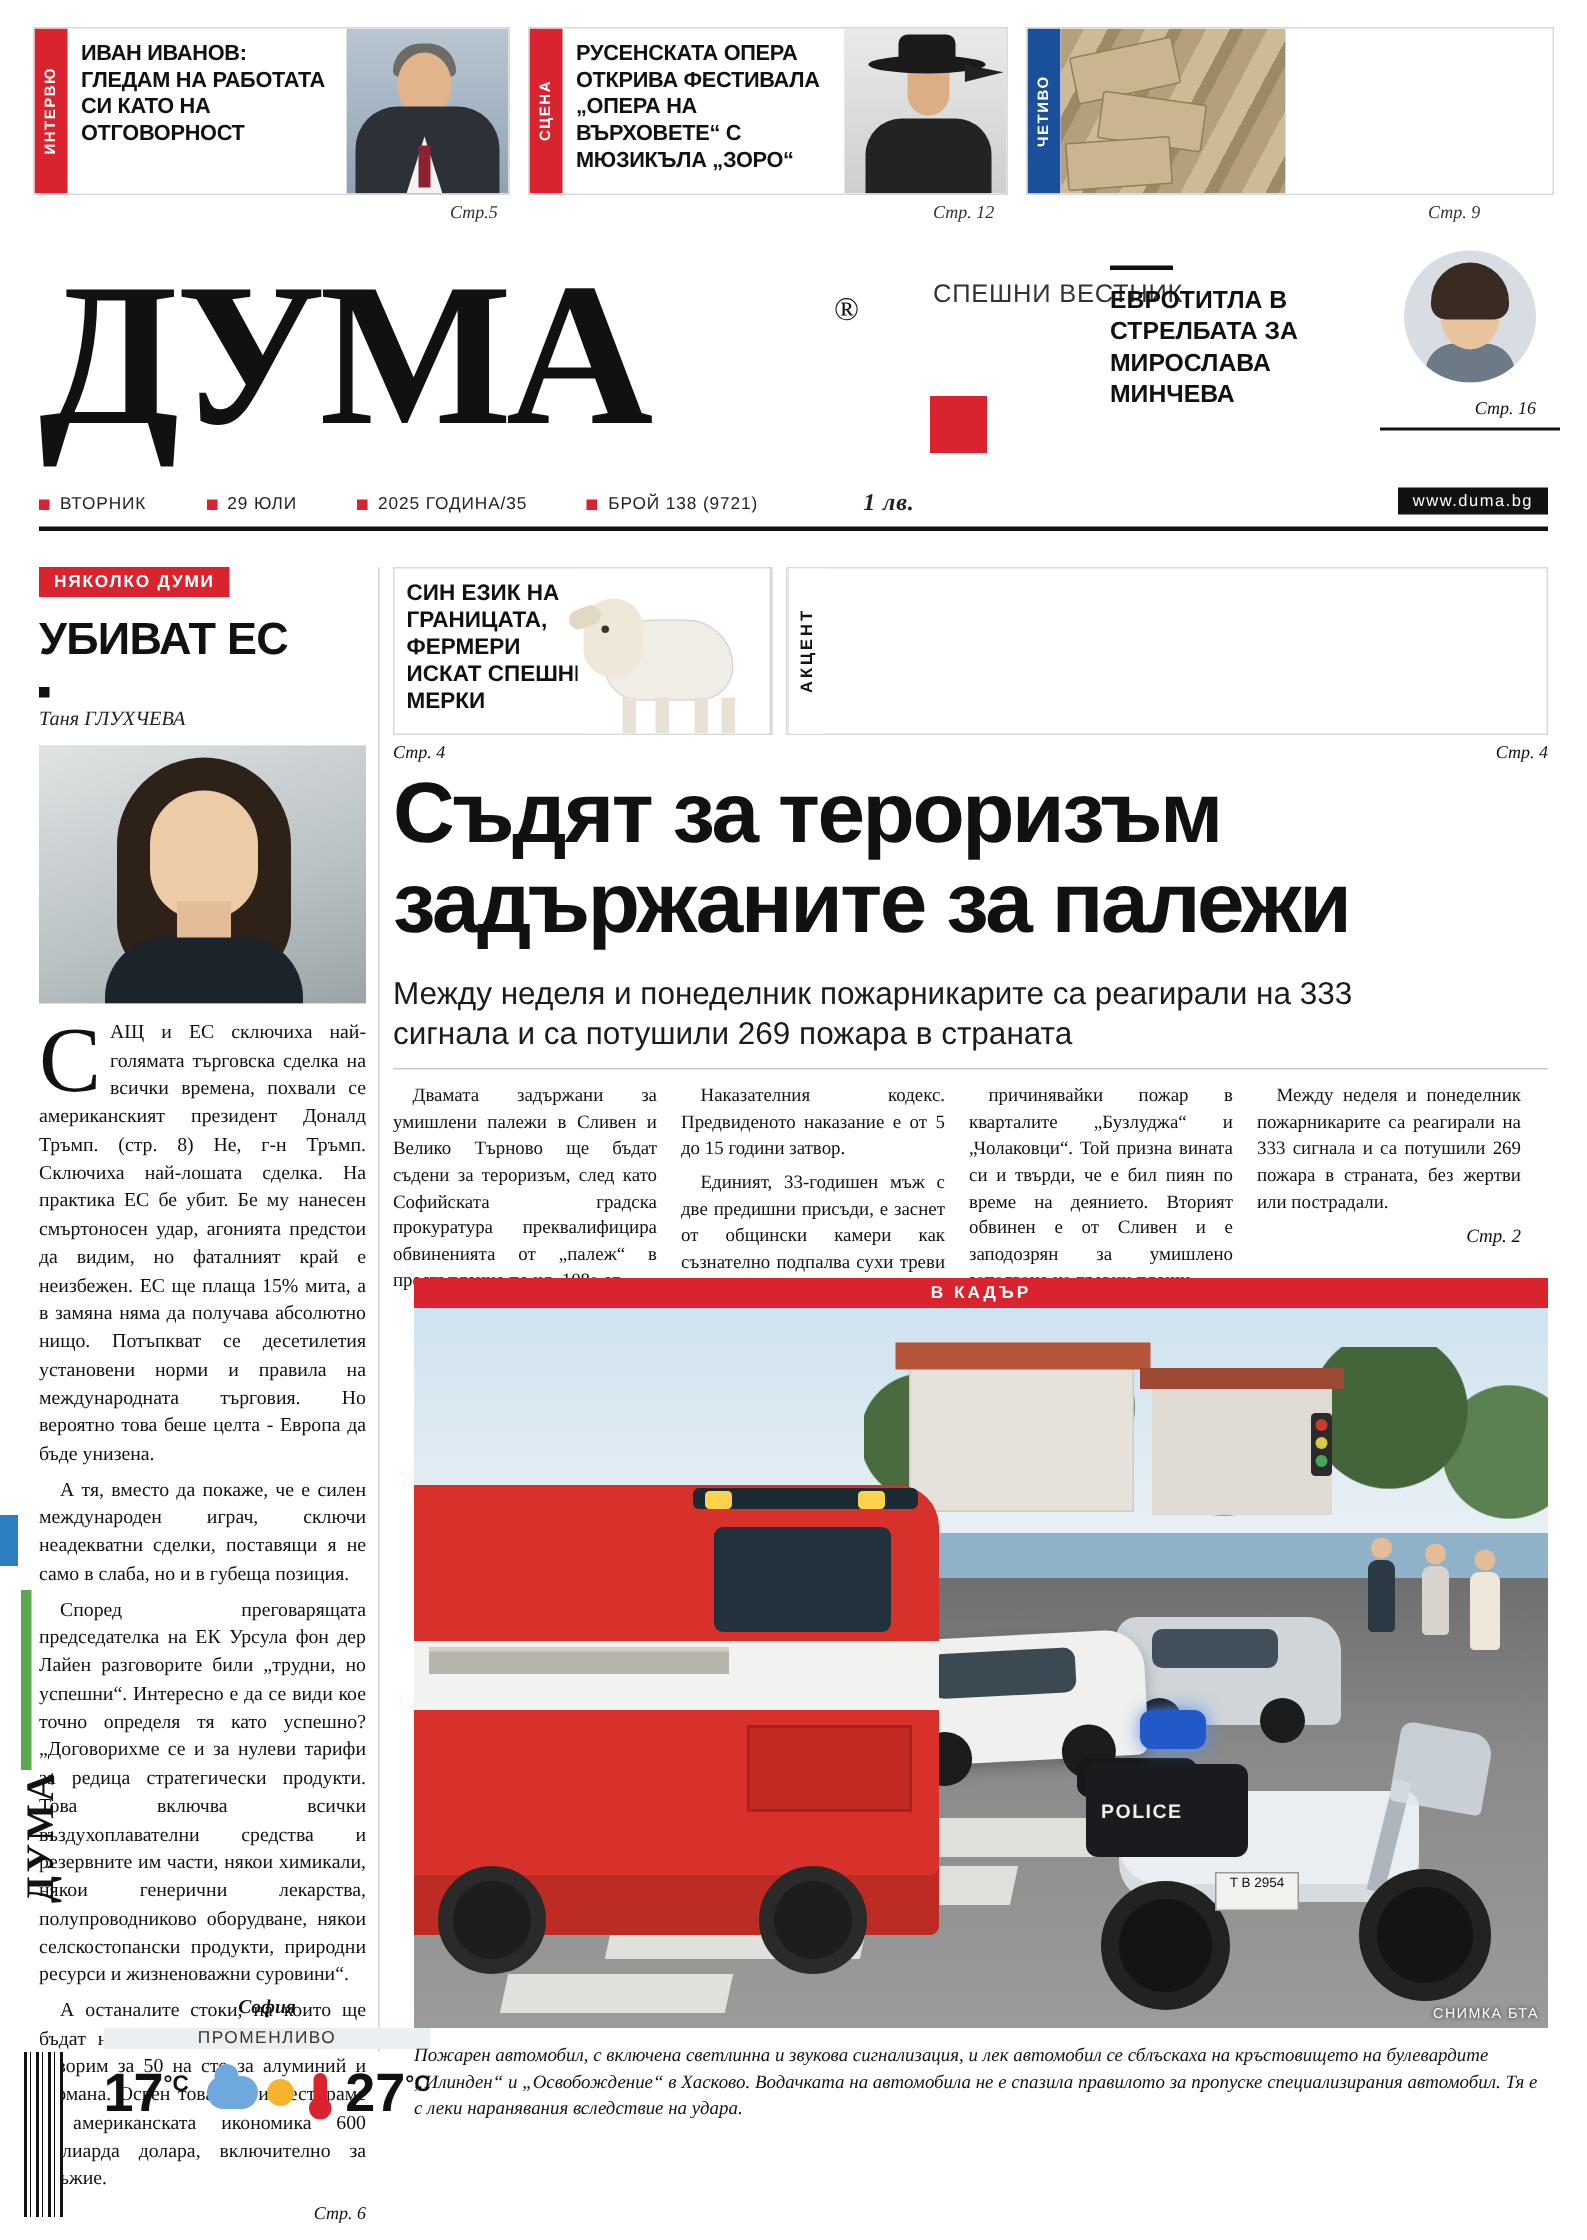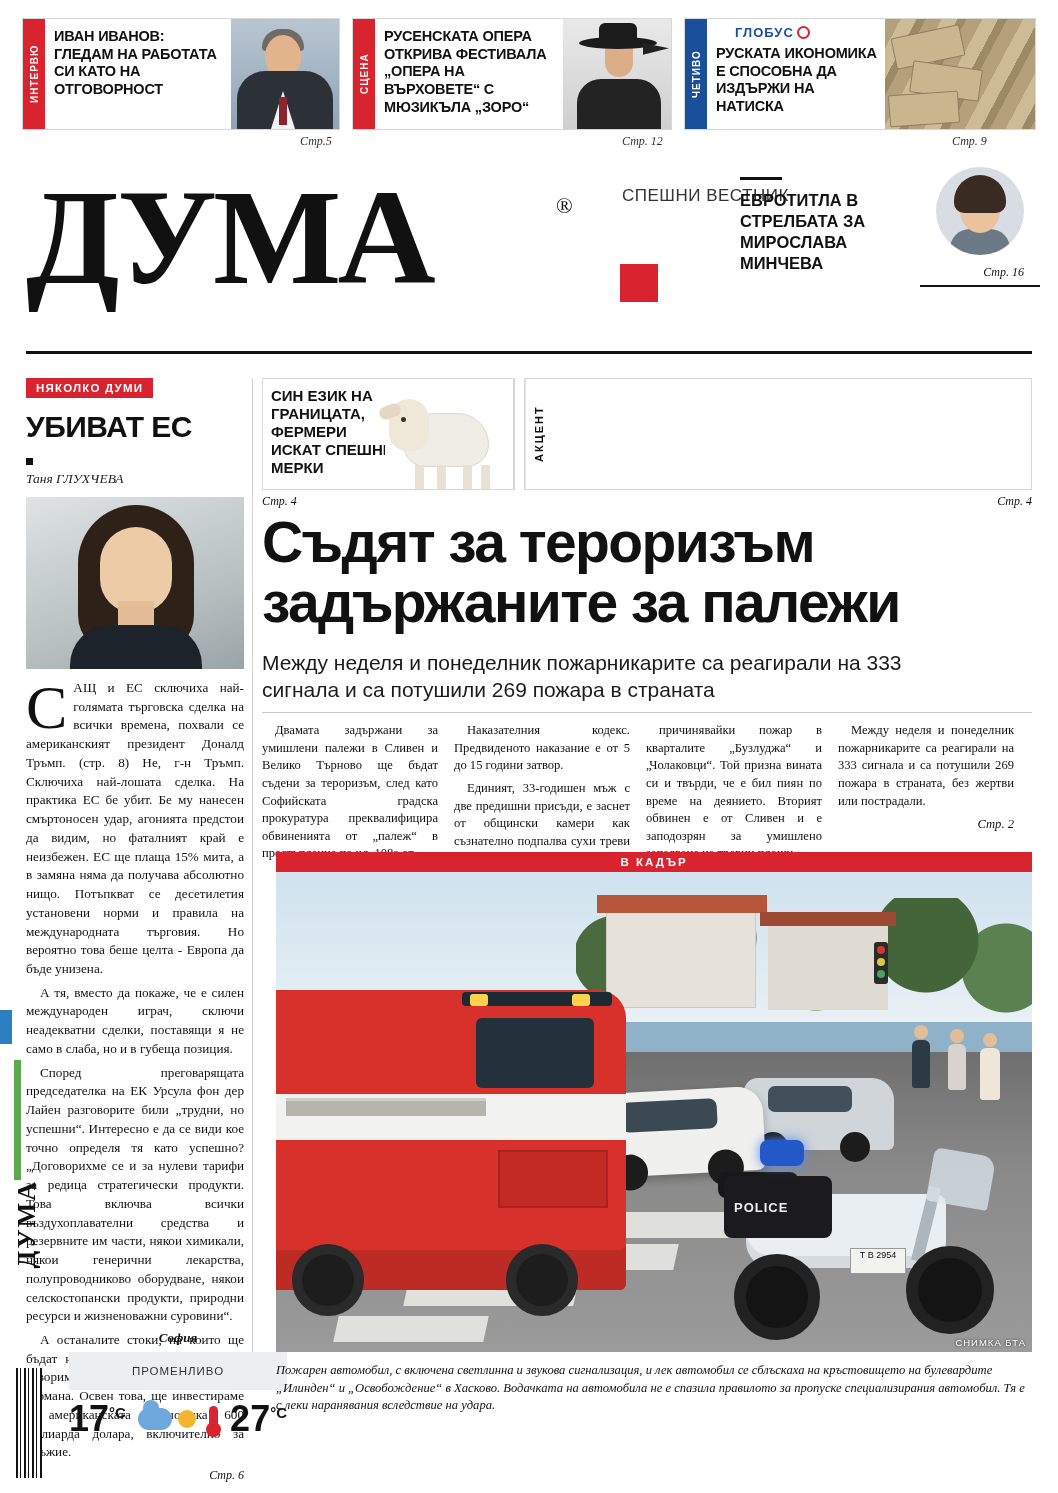--- a/index.html
+++ b/index.html
@@ -164,21 +164,21 @@
   .body-text p { margin:0 0 5px; text-indent:14px; }
   .body-text p.first { text-indent:0; }
   .strp-right { text-align:right; font-style:italic; font-size:12px; margin-top:4px; }
 
   
   .weather { position:absolute; left:26px; top:1330px; width:218px;margin-left:43px; }
   .w-city { text-align:center; font-weight:700; font-style:italic; font-size:13px; }
   .w-band {
     margin-top:6px; background:#eceff1; text-align:center;
     font-family:"Liberation Sans", sans-serif; font-size:11.5px;
-    letter-spacing:1px; padding:13px 0; color:#333;
+    letter-spacing:1px; padding:1px 0; color:#333;
   }
   .w-row { display:flex; align-items:center; justify-content:space-between; margin-top:8px; }
   .w-temp { font-family:"Liberation Sans", sans-serif; font-size:36px; font-weight:700; color:#111; }
   .w-temp sup { font-size:15px; }
   .w-icons { display:flex; align-items:center; gap:6px; }
   .ic-cloud { width:34px; height:22px; background:#6fa8dc; border-radius:12px; position:relative; }
   .ic-cloud:before { content:""; position:absolute; left:5px; top:-8px; width:16px; height:16px; border-radius:50%; background:#6fa8dc; }
   .ic-sun { width:18px; height:18px; border-radius:50%; background:#f5b52a; }
   .ic-thermo { width:9px; height:26px; background:#d9232e; border-radius:5px; position:relative; }
   .ic-thermo:after { content:""; position:absolute; left:-3px; bottom:-5px; width:15px; height:15px; border-radius:50%; background:#d9232e; }
@@ -305,21 +305,21 @@
   }
   .moto .body { position:absolute; left:40px; top:52px; width:200px; height:74px; background:#e9eef2; border-radius:24px 10px 18px 26px; box-shadow:inset 0 -12px 0 rgba(0,0,0,.08);}
   .moto .box { position:absolute; left:18px; top:34px; width:108px; height:62px; background:#1b1b1f; border-radius:8px; }
   .moto .boxtext { position:absolute; left:28px; top:58px; color:#eee; font-family:"Liberation Sans",sans-serif; font-weight:700; font-size:13px; letter-spacing:1px;}
   .moto .bluelight { position:absolute; left:54px; top:-2px; width:44px; height:26px; background:#2358c9; border-radius:8px; box-shadow:0 0 12px #5a8cf0;}
   .moto .seat { position:absolute; left:12px; top:30px; width:80px; height:26px; background:#18181a; border-radius:8px;}
   .moto .wheelB { position:absolute; left:28px; top:112px; width:86px; height:86px; border-radius:50%; background:#141414; border:12px solid #222;}
   .moto .wheelF { position:absolute; left:200px; top:104px; width:88px; height:88px; border-radius:50%; background:#141414; border:12px solid #222;}
   .moto .fork { position:absolute; left:214px; top:44px; width:12px; height:76px; background:#aeb6bd; transform:rotate(14deg);}
   .moto .shield { position:absolute; left:224px; top:10px; width:62px; height:54px; background:rgba(220,230,238,.75); border-radius:8px 14px 4px 4px; transform:rotate(10deg);}
-  .moto .plate { position:absolute; left:104px; top:106px; width:56px; height:26px; background:#f2f2ee; border:1px solid #999; font-family:"Liberation Sans",sans-serif; font-size:9px; text-align:center; line-height:12px;margin-left:40px;}
+  .moto .plate { position:absolute; left:104px; top:106px; width:56px; height:26px; background:#f2f2ee; border:1px solid #999; font-family:"Liberation Sans",sans-serif; font-size:9px; text-align:center; line-height:12px;}
   .ped { position:absolute; background:#2c3a45; border-radius:6px 6px 3px 3px; }
   .ped .hd { position:absolute; left:50%; margin-left:-7px; top:-15px; width:14px; height:14px; border-radius:50%; background:#e3bd98;}
   .p1 { left:636px; top:168px; width:18px; height:48px; }
   .p2 { left:672px; top:172px; width:18px; height:46px; background:#d8d4cd;}
   .p3 { left:704px; top:176px; width:20px; height:52px; background:#efe6da;}
   .trafficlight { position:absolute; left:598px; top:70px; width:14px; height:42px; background:#2b2b2b; border-radius:3px;}
   .trafficlight i { position:absolute; left:3px; width:8px; height:8px; border-radius:50%; }
   .photocred {
     position:absolute; right:6px; bottom:4px; color:#fff; font-size:9.5px;
     font-family:"Liberation Sans", sans-serif; letter-spacing:1px;
@@ -362,26 +362,20 @@
             <div class="face"></div>
           <div class="brim"></div>
             <div class="crown"></div>
             <div class="flag"></div>
         </div>
       </div>
     </div>
 
     <div class="teaser t3">
       <div class="tlabel blue">ЧЕТИВО</div>
-      <div style="flex:1; position:relative;">
-        <div class="globus">
-          <span>ГЛОБУС</span><span class="gcircle"></span>
-        </div>
-        <div class="ttext">РУСКАТА ИКОНОМИКА Е СПОСОБНА ДА ИЗДЪРЖИ НА НАТИСКА</div>
-      </div>
       <div class="tphoto" style="width:150px">
         <div class="ph-money">
             <i class="note n1"></i>
             <i class="note n2"></i>
             <i class="note n3"></i>
           </div>
       </div>
     </div>
 
     <div class="strpage" style="left:300px; top:134px;">Стр.5</div>
@@ -400,20 +394,40 @@
       <div class="mh-text">ЕВРОТИТЛА В СТРЕЛБАТА ЗА МИРОСЛАВА МИНЧЕВА</div>
     </div>
     <div class="mh-portrait">
       <div class="b"></div>
         <div class="h"></div>
         <div class="hair"></div>
     </div>
     <div class="mh-page">Стр. 16</div>
     <div class="mh-underline"></div>
 
+    <div class="infobar">
+      <span class="it">
+          <i class="sq"></i>
+          <span>ВТОРНИК</span>
+        </span>
+      <span class="it">
+          <i class="sq"></i>
+          <span>29 ЮЛИ</span>
+        </span>
+      <span class="it">
+          <i class="sq"></i>
+          <span>2025 ГОДИНА/35</span>
+        </span>
+      <span class="it">
+          <i class="sq"></i>
+          <span>БРОЙ 138 (9721)</span>
+        </span>
+      <span class="price">1 лв.</span>
+      <span class="site">www.duma.bg</span>
+    </div>
     <div class="mh-rule2"></div>
   </div>
 
   <div class="vrule vr1"></div>
   <div class="vrule vr2"></div>
 
   <div class="leftcol">
     <div class="kicker">НЯКОЛКО ДУМИ</div>
     <div class="opinion-title">УБИВАТ ЕС</div>
     <div class="op-dot"></div>

